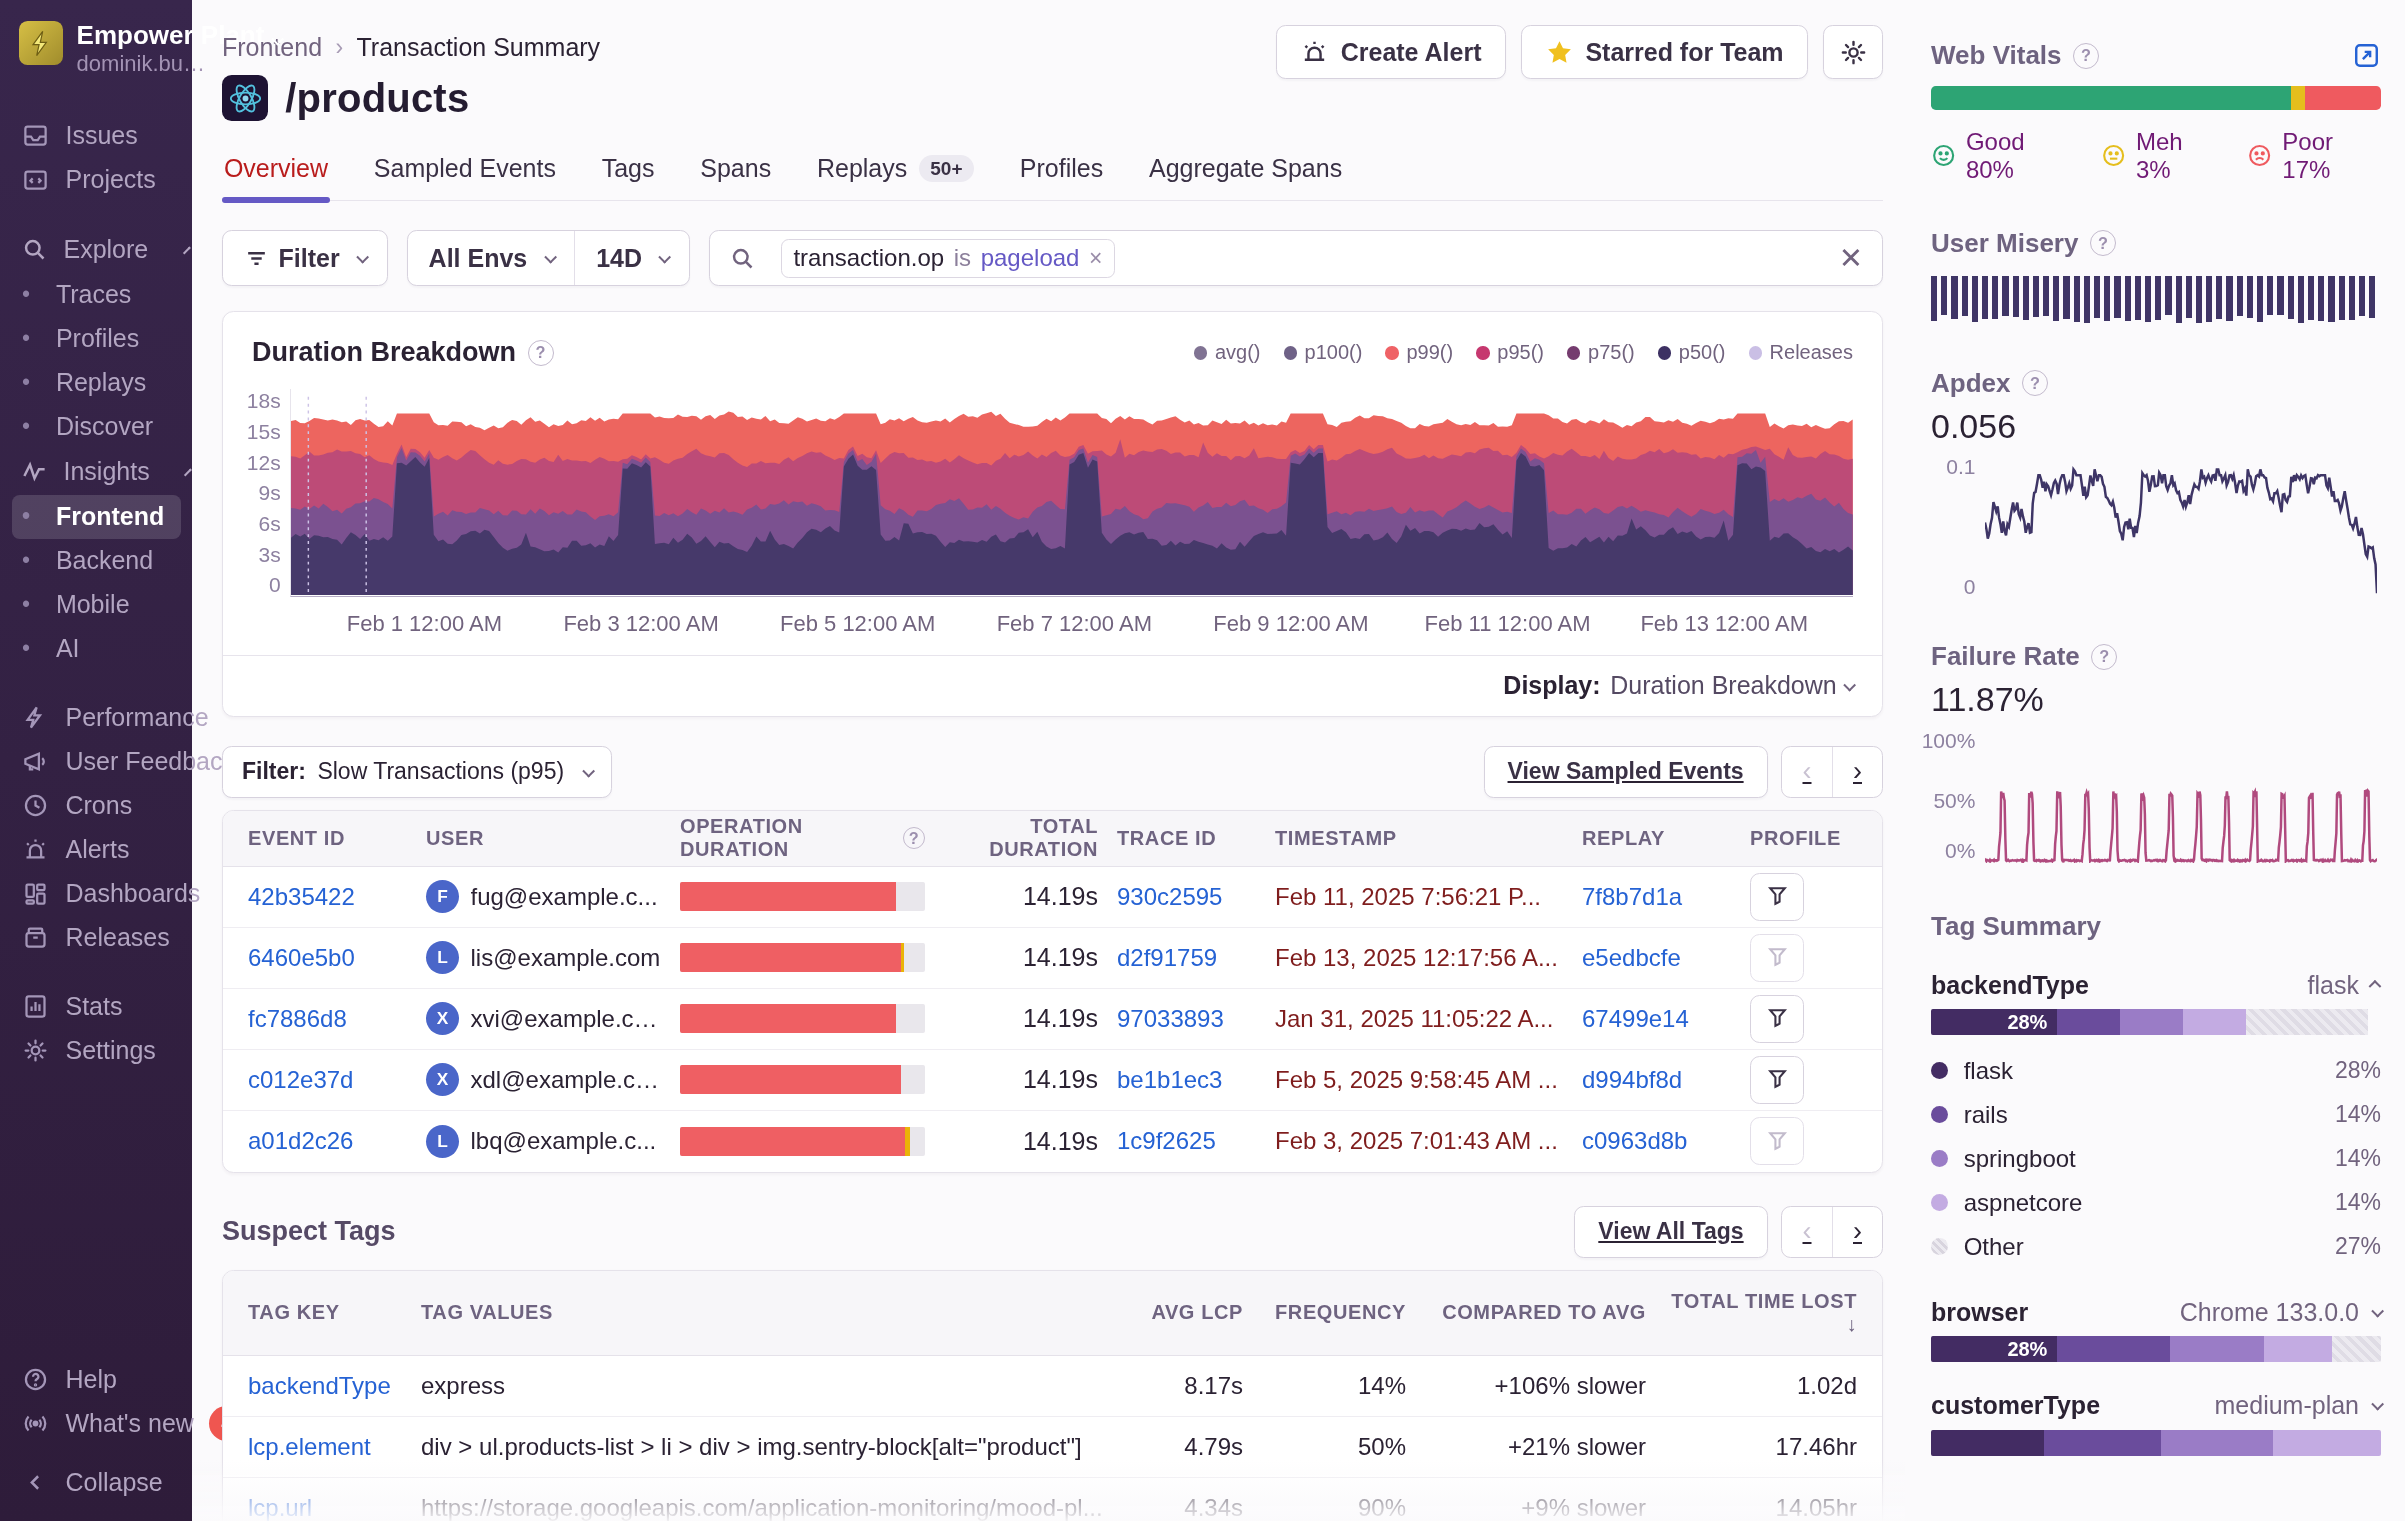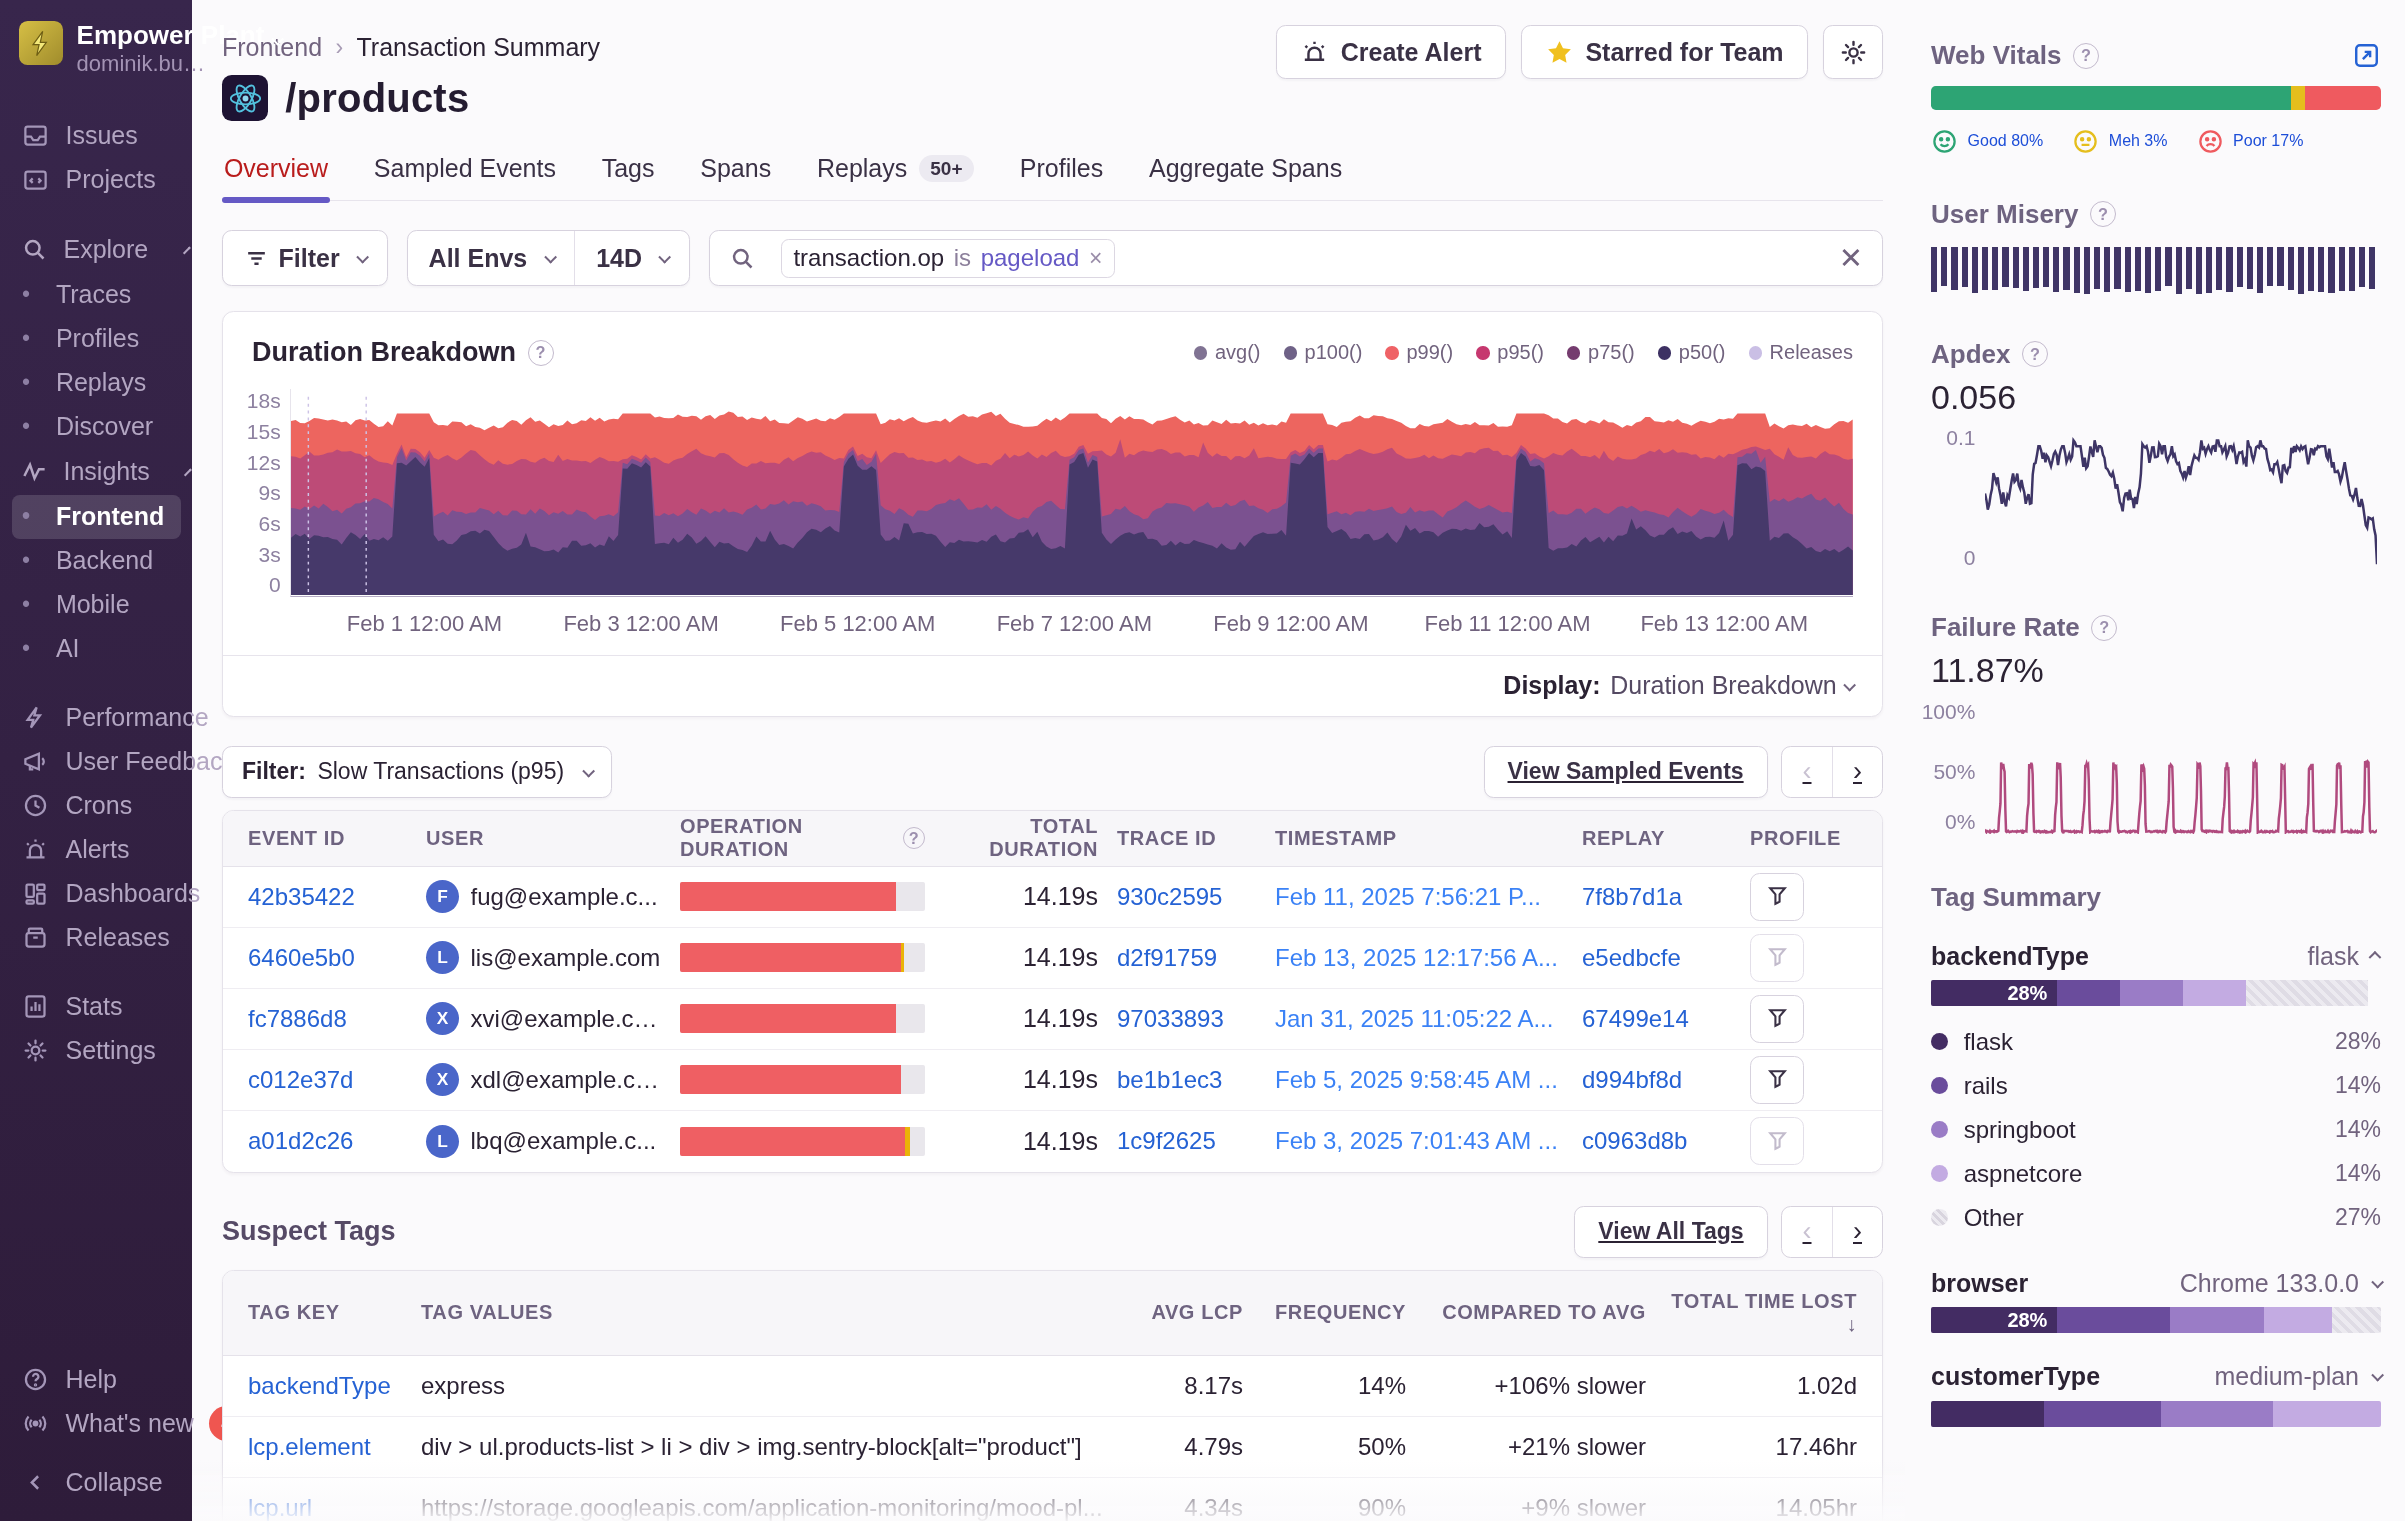--- a/index.html
+++ b/index.html
@@ -90,37 +90,37 @@
   .tr{display:grid;grid-template-columns:159px 235px 245px 154px 139px 288px 149px 77px;column-gap:19px;align-items:center;height:61px;padding:0 25px;font-size:24px;border-bottom:1.4px solid #efedf2;}
   .tr:last-child{border-bottom:none;}
   a.link{color:#2562d4;text-decoration:none;cursor:pointer;}
   .usercell{display:flex;align-items:center;gap:11.5px;min-width:0;}
   .avatar{width:33px;height:33px;border-radius:50%;background:#4a66c9;color:#fff;font-size:17.3px;font-weight:700;display:flex;align-items:center;justify-content:center;flex:none;}
   .usercell .em{white-space:nowrap;overflow:hidden;text-overflow:ellipsis;color:#2b2233;}
   .opbar{width:100%;height:29px;background:#e9e7ec;border-radius:1.9px;display:flex;overflow:hidden;}
   .op-red{height:100%;background:#ef5f63;}
   .op-yel{height:100%;background:#eab308;}
   .num{text-align:right;font-size:25px;color:#2b2233;}
-  .ts{color:#3b82f6;white-space:nowrap;overflow:hidden;text-overflow:ellipsis;}
+  .ts{color:#7f1d1d;white-space:nowrap;overflow:hidden;text-overflow:ellipsis;}
   .profile-btn{width:54px;height:48px;border:1.4px solid #d7d2de;border-radius:9.6px;background:#fff;display:flex;align-items:center;justify-content:center;cursor:pointer;color:#3a3145;}
   .profile-btn.dim{color:#c2bbcc;border-color:#e3dfe9;}
 
   .sect-row{display:flex;align-items:center;margin-top:33px;}
   .sect-title{font-size:27px;font-weight:700;color:#564a66;}
   .sus-thead{display:grid;grid-template-columns:154px 1fr 115px 144px 221px 192px;column-gap:19px;align-items:center;background:#f7f6f9;border-bottom:1.4px solid #e5e2ea;height:85px;padding:0 25px;font-size:20px;font-weight:700;letter-spacing:0.6px;color:#6e6380;}
   .sus-tr{display:grid;grid-template-columns:154px 1fr 115px 144px 221px 192px;column-gap:19px;align-items:center;height:61px;padding:0 25px;font-size:24px;border-bottom:1.4px solid #efedf2;}
   .sus-tr .v{white-space:nowrap;overflow:hidden;text-overflow:ellipsis;}
   .ra{text-align:right;}
 
   
   .rpanel{width:475px;min-width:475px;padding:40px 25px 0 0;}
   .rsec-title{display:flex;align-items:center;font-size:26px;font-weight:700;color:#6e6380;}
   .ext-link{margin-left:auto;color:#2562d4;cursor:pointer;}
   .vitals-bar{display:flex;height:24px;border-radius:4.8px;overflow:hidden;margin-top:15.4px;}
-  .vitals-legend{display:flex;gap:29px;margin-top:17.3px;font-size:16px;color:#1d4ed8;align-items:center;}
+  .vitals-legend{display:flex;gap:29px;margin-top:17.3px;font-size:24px;color:#701a75;align-items:center;}
   .vl{display:flex;gap:9.6px;align-items:center;}
   .misery{margin-top:44px;}
   .misery-bars{margin-top:17.3px;height:48px;display:flex;align-items:flex-start;}
   .misery-bars i{display:block;background:#3f3566;width:6.2px;margin-right:4px;flex:none;}
   .apdex{margin-top:44px;}
   .big-val{font-size:34px;color:#2b2233;margin-top:7.7px;}
   .mini-chart{display:flex;margin-top:9.6px;}
   .mini-y{width:54px;position:relative;font-size:21px;color:#8d81a0;}
   .mini-y span{position:absolute;right:9.6px;}
   .failure{margin-top:42px;}

